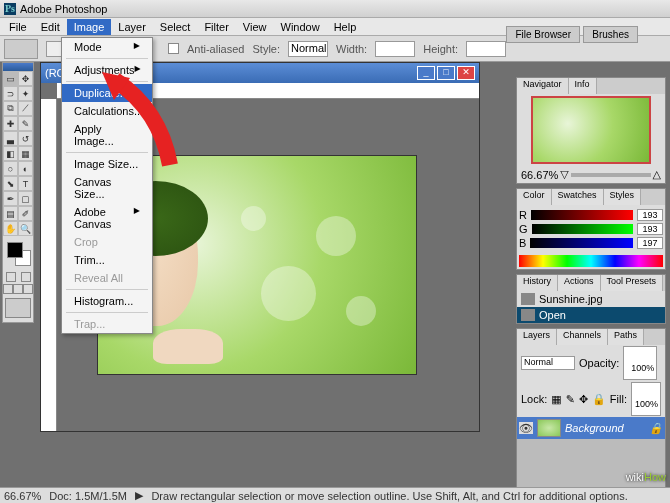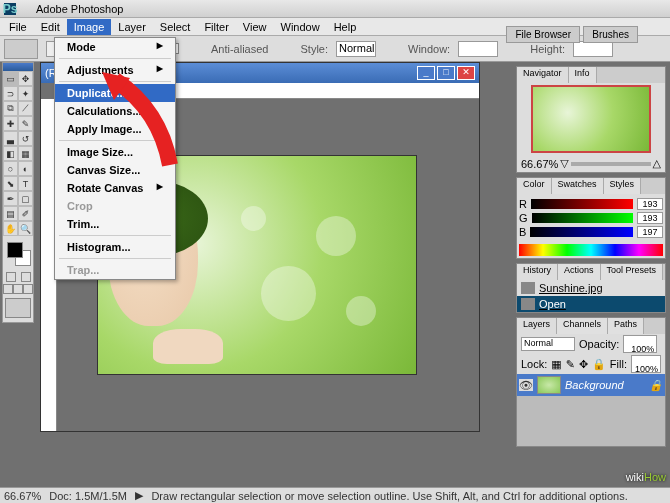--- a/index.html
+++ b/index.html
@@ -1,26 +1,26 @@
 <!DOCTYPE html>
 <html><head>
 <meta charset="utf-8">
 <style>
 *{box-sizing:border-box;margin:0;padding:0;font-family:Tahoma,Arial,sans-serif;font-size:11px;}
 body{width:670px;height:503px;background:#707070;position:relative;overflow:hidden;}
 .titlebar{height:18px;background:linear-gradient(#e8e8e8,#d0d0d0);display:flex;align-items:center;padding:0 4px;border-bottom:1px solid #aaa;}
-.ps-icon{width:12px;height:12px;background:#0a3d62;color:#7cc;font-size:12px;display:flex;align-items:center;justify-content:center;margin-right:20px;font-weight:bold;}
+.ps-icon{width:12px;height:12px;background:#0a3d62;color:#7cc;font-size:10px;display:flex;align-items:center;justify-content:center;margin-right:4px;font-weight:bold;font-family:Liberation Serif, serif;}
 .menubar{height:18px;background:#e8e8e8;display:flex;align-items:center;padding:8px 2px;border-bottom:1px solid #aaa;}
 .menu-item{padding:2px 7px;cursor:default;}
 .menu-item.active{background:#316ac5;color:#fff;}
 .optionsbar{height:26px;background:#ddd;display:flex;align-items:center;padding:0 4px;border-bottom:1px solid #999;gap:8px;}
 .opt-tool{width:34px;height:20px;background:#ccc;border:1px solid #999;}
 .opt-sel{width:20px;height:16px;border:1px solid #999;background:#eee;}
 .opt-check{width:11px;height:11px;border:1px solid #888;background:#fff;}
-.opt-label{color:#555;margin-left:24px;}
+.opt-label{color:#555;}
 .opt-input{width:40px;height:16px;border:1px solid #999;background:#fff;padding:0 2px;}
 .opt-tab{position:absolute;top:26px;padding:2px 8px;background:#ccc;border:1px solid #999;font-size:10px;}
 .workspace{position:absolute;top:62px;left:0;right:0;bottom:16px;background:#707070;}
 .toolbox{position:absolute;left:2px;top:0;width:32px;background:#ddd;border:1px solid #999;}
 .toolbox-head{height:8px;background:linear-gradient(#4a7ac9,#2a5a99);}
 .tool-grid{display:grid;grid-template-columns:1fr 1fr;}
 .tool{width:15px;height:15px;border:1px solid #bbb;background:#ddd;display:flex;align-items:center;justify-content:center;font-size:9px;color:#333;}
 .tool.sel{background:#bbb;}
 .color-swatch{margin:4px 2px;position:relative;height:28px;}
 .fg{position:absolute;width:16px;height:16px;background:#000;border:1px solid #888;left:2px;top:2px;}
@@ -36,48 +36,48 @@
 .win-btn.max{background:#4a7ac9;}
 .ruler-h{height:16px;background:#fff;border-bottom:1px solid #888;margin-left:16px;}
 .doc-body{display:flex;height:calc(100% - 36px);}
 .ruler-v{width:16px;background:#fff;border-right:1px solid #888;}
 .canvas-area{flex:1;background:#707070;display:flex;align-items:center;justify-content:flex-start;overflow:hidden;padding-left:40px;}
 .canvas-img{width:320px;height:220px;background:radial-gradient(circle at 30% 40%,#e8f5d8,#a8d868,#7ab838);position:relative;border:1px solid #333;}
 .face{position:absolute;left:10px;top:30px;width:90px;height:140px;background:radial-gradient(ellipse at 40% 30%,#f5e0c8,#e8c8a8);border-radius:50% 50% 45% 45%;}
 .hair{position:absolute;left:-5px;top:-5px;width:105px;height:75px;background:radial-gradient(#3a6818,#2a5010);border-radius:50%;}
 .hands{position:absolute;left:55px;bottom:10px;width:70px;height:35px;background:#f0d8c0;border-radius:40% 40% 20% 20%;}
 .bokeh{position:absolute;border-radius:50%;background:rgba(255,255,255,.35);}
-.dropdown{position:absolute;left:54px;top:37px;width:122px;background:#f4f4f4;border:1px solid #888;box-shadow:2px 2px 4px rgba(0,0,0,.3);z-index:100;font-weight:bold;}
+.dropdown{position:absolute;left:61px;top:37px;width:92px;background:#f4f4f4;border:1px solid #888;box-shadow:2px 2px 4px rgba(0,0,0,.3);z-index:100;}
 .dd-item{padding:3px 12px;cursor:default;display:flex;justify-content:space-between;}
 .dd-item.hl{background:#316ac5;color:#fff;}
 .dd-item.dis{color:#999;}
 .dd-sep{height:1px;background:#ccc;margin:2px 4px;}
 .dd-arrow{font-size:8px;}
 .red-arrow{position:absolute;left:100px;top:70px;z-index:101;pointer-events:none;}
-.panels{position:absolute;right:4px;top:4px;width:150px;display:flex;flex-direction:column;gap:4px;}
+.panels{position:absolute;right:4px;top:15px;width:150px;display:flex;flex-direction:column;gap:4px;}
 .panel{background:#ddd;border:1px solid #888;}
 .panel-tabs{display:flex;background:#ccc;height:16px;}
 .ptab{padding:1px 6px;font-size:9px;border-right:1px solid #aaa;background:#e0e0e0;}
 .ptab.act{background:#ddd;}
 .nav-thumb{width:120px;height:68px;margin:2px auto;border:2px solid #c44;background:radial-gradient(circle at 30% 40%,#e8f5d8,#a8d868,#7ab838);position:relative;}
 .nav-controls{display:flex;align-items:center;gap:2px;padding:2px 4px;font-size:9px;}
 .nav-slider{flex:1;height:4px;background:#aaa;}
 .color-sliders{padding:2px;}
 .cslider{display:flex;align-items:center;gap:4px;margin:2px 0;font-size:9px;}
 .cslider .bar{flex:1;height:10px;}
 .cslider .val{width:26px;border:1px solid #999;background:#fff;text-align:center;font-size:9px;}
 .spectrum{height:12px;background:linear-gradient(90deg,red,yellow,lime,cyan,blue,magenta,red);margin:2px;}
-.hist-body{font-size:9px;text-decoration:underline;}
+.hist-body{font-size:9px;}
 .hist-row{display:flex;align-items:center;padding:2px 4px;gap:4px;}
 .hist-row.sel{background:#0c4a6e;color:#fff;}
 .hist-icon{width:14px;height:12px;background:#888;}
 .layers-body{font-size:9px;}
 .lrow{display:flex;align-items:center;gap:4px;padding:1px 4px;}
 .lselect{width:54px;height:14px;border:1px solid #999;background:#fff;font-size:9px;padding:0 2px;}
-.lval{width:34px;height:14px;border:1px solid #999;background:#fff;font-size:9px;text-align:right;padding:8px 2px;}
+.lval{width:34px;height:14px;border:1px solid #999;background:#fff;font-size:9px;text-align:right;padding:16px 2px;}
 .layer-item{display:flex;align-items:center;padding:2px;gap:4px;background:#4a7ac9;color:#fff;font-style:italic;}
 .eye{width:14px;height:12px;background:#ddd;color:#333;text-align:center;font-style:normal;}
 .lthumb{width:24px;height:18px;background:radial-gradient(#c8e8a8,#8ac858);border:1px solid #888;}
 .layer-spacer{height:50px;background:#bbb;}
 .statusbar{position:absolute;bottom:0;left:0;right:0;height:16px;background:#ddd;border-top:1px solid #999;display:flex;align-items:center;padding:0 4px;gap:8px;font-size:10px;color:#333;}
 .watermark{position:absolute;right:4px;bottom:18px;color:#fff;font-size:16px;font-family:Georgia,serif;text-shadow:0 0 3px #000;z-index:200;}
 .watermark .how{color:#9c3;}
 </style>
 </head>
 <body>
@@ -102,21 +102,21 @@
 <div class="optionsbar">
   <div class="opt-tool"></div>
   <div class="opt-sel"></div>
   <div class="opt-sel"></div>
   <div class="opt-sel"></div>
   <span style="width:30px"></span>
   <div class="opt-check"></div>
   <span class="opt-label">Anti-aliased</span>
   <span class="opt-label">Style:</span>
   <div class="opt-input">Normal</div>
-  <span class="opt-label">Window:</span>
+  <span class="opt-label">Width:</span>
   <div class="opt-input"></div>
   <span class="opt-label">Height:</span>
   <div class="opt-input"></div>
 </div>
 <div class="opt-tab" style="right:90px;">File Browser</div>
 <div class="opt-tab" style="right:32px;">Brushes</div>
 
 <div class="dropdown">
   <div class="dd-item">
       <span>Mode</span>
@@ -128,25 +128,26 @@
       <span class="dd-arrow">▶</span>
     </div>
   <div class="dd-sep"></div>
   <div class="dd-item hl">Duplicate...</div>
   <div class="dd-item">Calculations...</div>
   <div class="dd-item">Apply Image...</div>
   <div class="dd-sep"></div>
   <div class="dd-item">Image Size...</div>
   <div class="dd-item">Canvas Size...</div>
   <div class="dd-item">
-      <span>Rotate Canvas</span>
+      <span>Adobe Canvas</span>
       <span class="dd-arrow">▶</span>
     </div>
   <div class="dd-item dis">Crop</div>
   <div class="dd-item">Trim...</div>
+  <div class="dd-item dis">Reveal All</div>
   <div class="dd-sep"></div>
   <div class="dd-item">Histogram...</div>
   <div class="dd-sep"></div>
   <div class="dd-item dis">Trap...</div>
 </div>
 
 <svg class="red-arrow" width="90" height="110">
   <path d="M 70 95 Q 60 40 15 10" stroke="#e62222" stroke-width="16" fill="none"></path>
   <path d="M 2 2 L 30 8 L 14 30 Z" fill="#e62222"></path>
 </svg>

